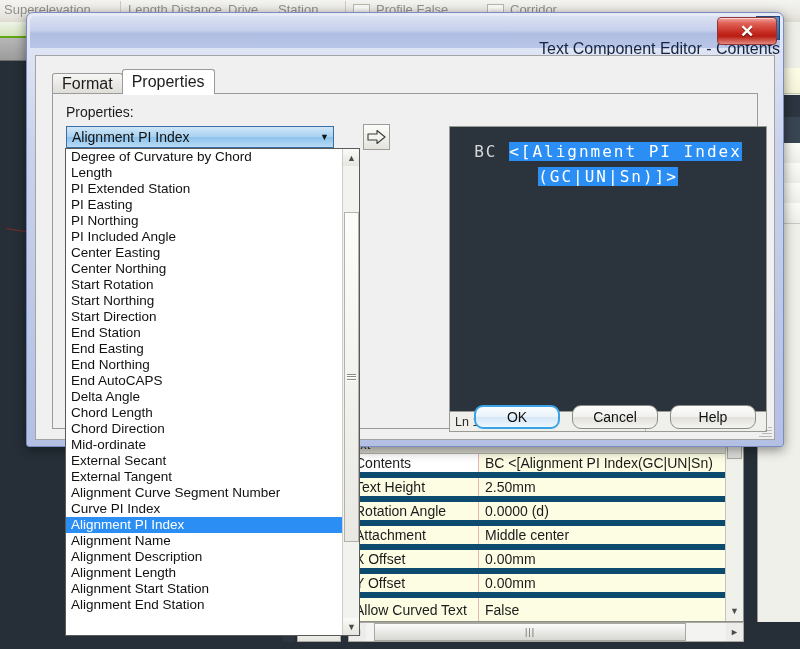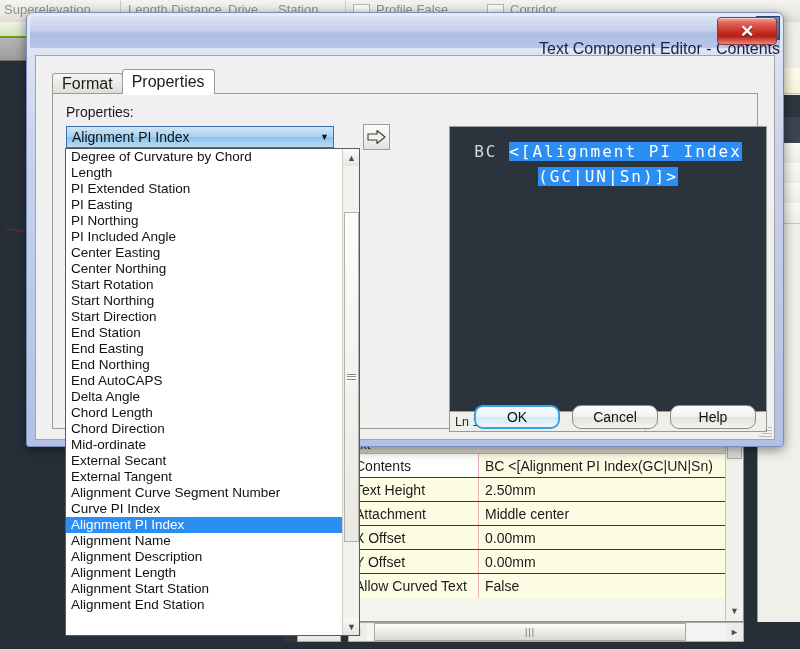--- a/index.html
+++ b/index.html
@@ -68,21 +68,21 @@
     position:absolute;left:348px;top:430px;width:396px;height:7px;
     background:linear-gradient(to bottom,#7f8fce,#5e6fb4);
   }
   .pgrid-section{
     height:17px;background:linear-gradient(to bottom,#f7f7f2,#d9d8ce);
     border-bottom:1px solid #b7b5ab;font-size:13px;color:#2b2b2b;
     padding-left:4px;box-sizing:border-box;line-height:16px;font-weight:400;
     display:flex;align-items:center;
   }
   .pgrid-row{
-    display:flex;height:24px;border-bottom:1px solid #0c4a6e;
+    display:flex;height:24px;border-bottom:6px solid #0c4a6e;
     background:#fdfde4;font-size:14px;color:#1b1b1b;box-sizing:border-box;
   }
   .pgrid-row.first{background:#fdfde4;}
   .pgrid-name{
     width:130px;padding-left:6px;box-sizing:border-box;display:flex;align-items:center;
     border-right:1px solid #e8b4b4;white-space:nowrap;overflow:hidden;
   }
   .pgrid-row.first .pgrid-name{background:#fdfde4;}
   .pgrid-name-edit{background:#ffffff !important;}
   .pgrid-val{
@@ -328,20 +328,24 @@
   <div class="pgrid-wrap">
     <div class="pgrid-section">ext</div>
 
     <div class="pgrid-row first">
       <div class="pgrid-name pgrid-name-edit">Contents</div>
       <div class="pgrid-val">BC &lt;[Alignment PI Index(GC|UN|Sn)</div>
     </div>
     <div class="pgrid-row">
       <div class="pgrid-name">Text Height</div>
       <div class="pgrid-val">2.50mm</div>
+    </div>
+    <div class="pgrid-row">
+      <div class="pgrid-name">Rotation Angle</div>
+      <div class="pgrid-val">0.0000 (d)</div>
     </div>
     <div class="pgrid-row">
       <div class="pgrid-name">Attachment</div>
       <div class="pgrid-val">Middle center</div>
     </div>
     <div class="pgrid-row">
       <div class="pgrid-name">X Offset</div>
       <div class="pgrid-val">0.00mm</div>
     </div>
     <div class="pgrid-row">

